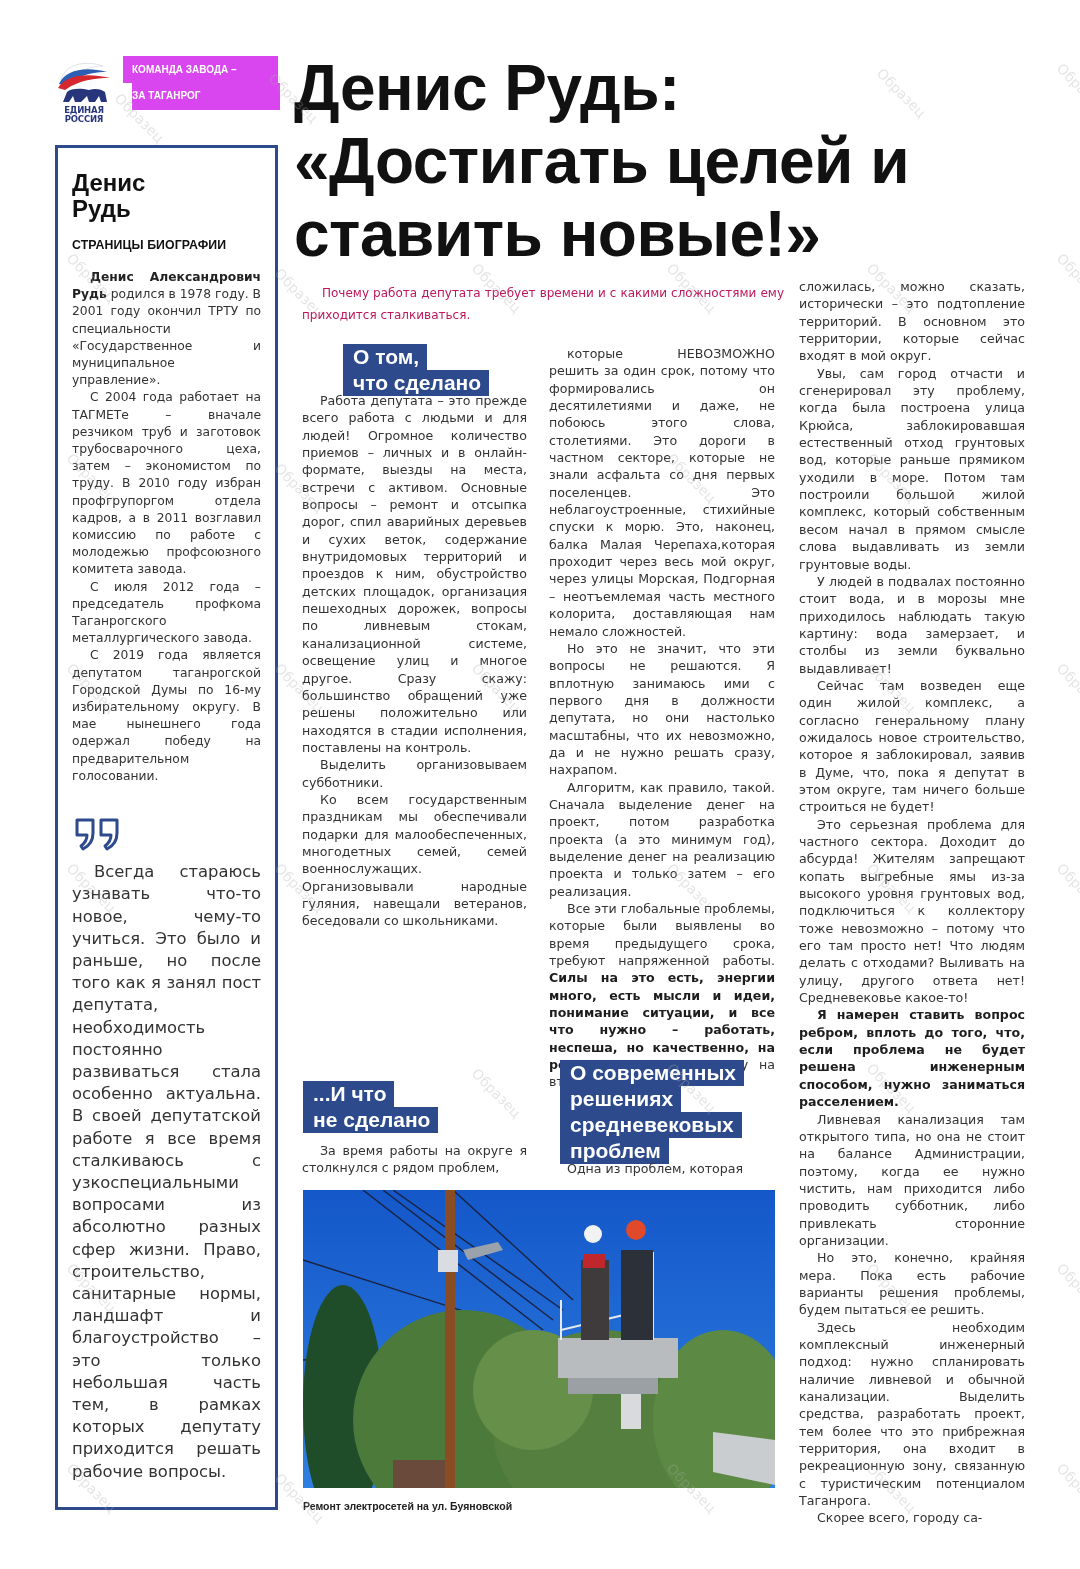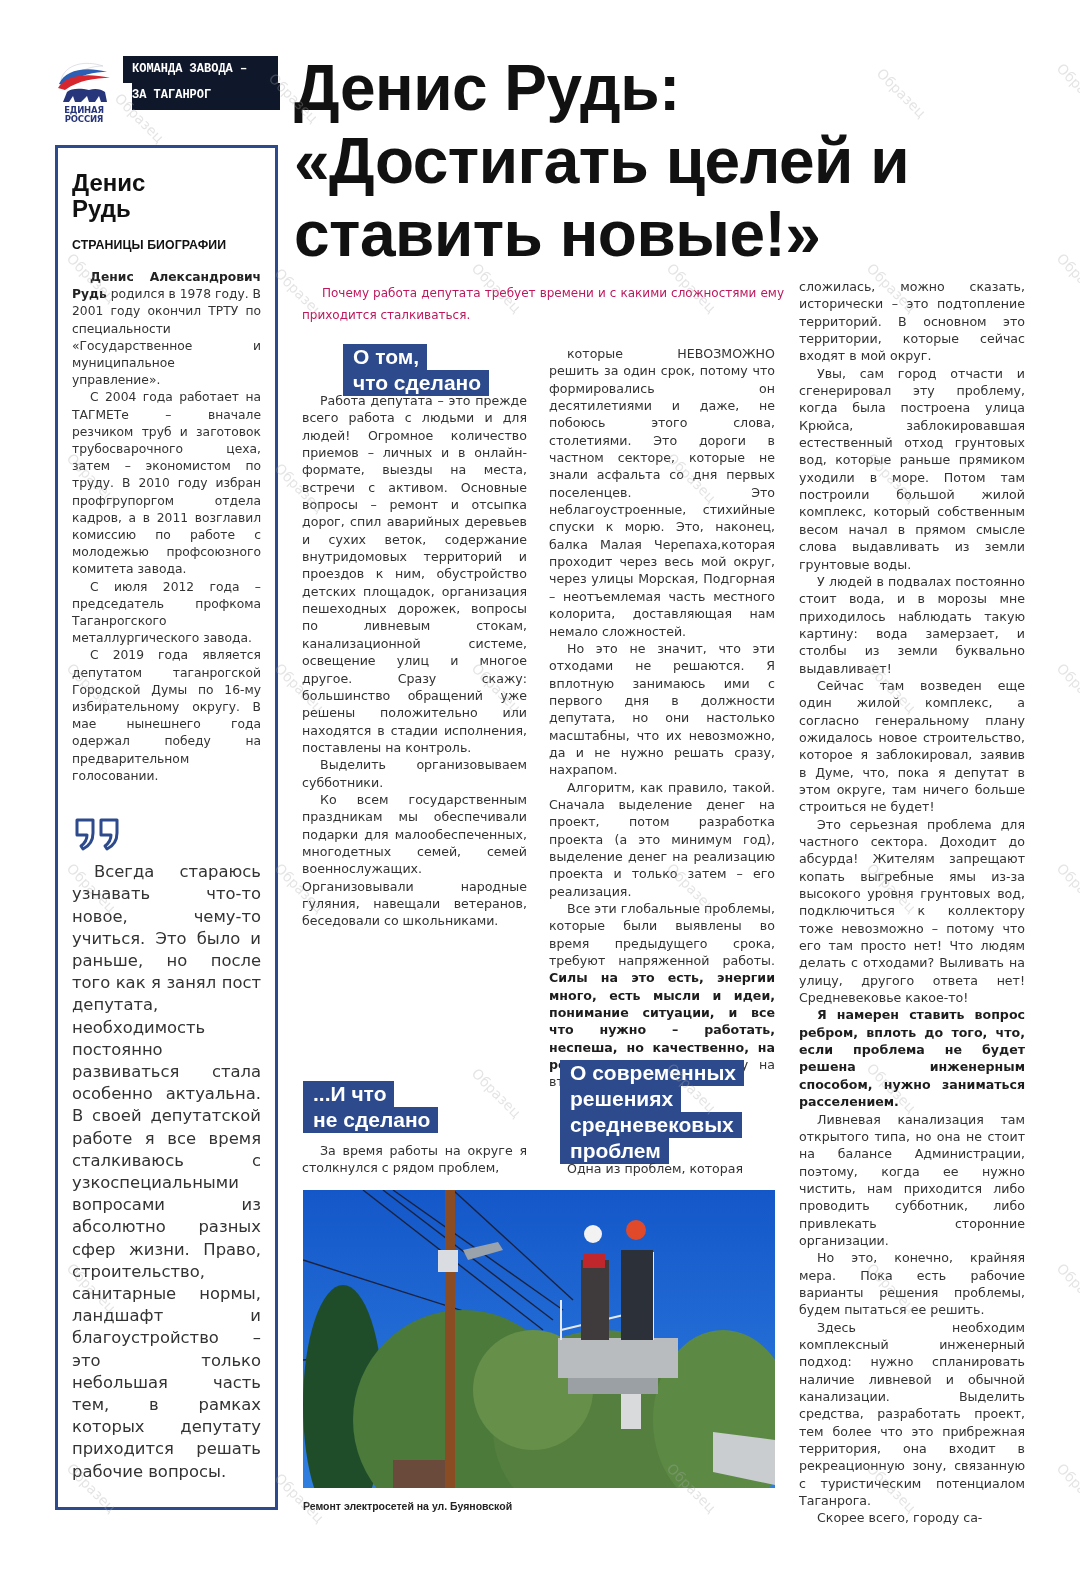--- a/index.html
+++ b/index.html
@@ -4,21 +4,21 @@
 <style>
   * { box-sizing: border-box; margin: 0; padding: 0; }
   html, body { width: 1080px; height: 1569px; background: #ffffff; overflow: hidden; }
   body { position: relative; font-family: "DejaVu Sans", "Liberation Sans", sans-serif; color: #2b2b2b; }
 
   .logo { position: absolute; left: 55px; top: 58px; width: 58px; height: 72px; }
   .logo svg { display: block; }
   .logo-text { position: absolute; left: 0; top: 48px; width: 58px; font-size: 8.5px; line-height: 9px; font-weight: bold; color: #27357a; text-align: center; letter-spacing: -0.2px; }
 
   .rubric { position: absolute; left: 123px; top: 56px; }
-  .rubric .r1, .rubric .r2 { display: block; background: #0f172a; color: #fff; font-family: Liberation Mono, monospace; font-weight: bold; font-size: 12px; position: absolute; white-space: nowrap; }
+  .rubric .r1, .rubric .r2 { display: block; background: #d946ef; color: #fff; font-family: Liberation Sans, sans-serif; font-weight: bold; font-size: 10px; position: absolute; white-space: nowrap; }
   .rubric .r1 { left: 0; top: 0; width: 155px; height: 27px; line-height: 27px; padding-left: 9px; }
   .rubric .r2 { left: 9px; top: 27px; width: 148px; height: 27px; line-height: 25px; }
 
   .headline { position: absolute; left: 294px; top: 52px; width: 720px; font-family: "Liberation Sans", "DejaVu Sans", sans-serif; font-weight: bold; font-size: 64px; line-height: 73px; color: #111; letter-spacing: -0.5px; }
   .headline span { display: block; white-space: nowrap; }
 
   .bio { position: absolute; left: 55px; top: 145px; width: 223px; height: 1365px; border: 3px solid #2c4a8c; padding: 22px 14px 0 14px; }
   .bio-name { font-family: "Liberation Sans", sans-serif; font-weight: bold; font-size: 24px; line-height: 26px; color: #111; }
   .bio-sub { margin-top: 16px; font-family: "Liberation Sans", sans-serif; font-weight: bold; font-size: 12.3px; color: #111; letter-spacing: 0.1px; }
   .bio-text { margin-top: 17px; font-size: 12.3px; line-height: 17.2px; text-align: justify; color: #333; }
@@ -120,21 +120,21 @@
 <div class="sect sect2">
   <span>...И что</span>
   <span>не сделано</span>
 </div>
 <div class="col col1b">
   <p>За время работы на округе я столкнулся с рядом проблем,</p>
 </div>
 
 <div class="col col2">
   <p>которые НЕВОЗМОЖНО решить за один срок, потому что формировались он десятилетиями и даже, не побоюсь этого слова, столетиями. Это дороги в частном секторе, которые не знали асфальта со дня первых поселенцев. Это неблагоустроенные, стихийные спуски к морю. Это, наконец, балка Малая Черепаха,которая проходит через весь мой округ, через улицы Морская, Подгорная – неотъемлемая часть местного колорита, доставляющая нам немало сложностей.</p>
-  <p>Но это не значит, что эти отходами не решаются. Я вплотную занимаюсь ими с первого дня в должности депутата, но они настолько масштабны, что их невозможно, да и не нужно решать сразу, нахрапом.</p>
+  <p>Но это не значит, что эти вопросы не решаются. Я вплотную занимаюсь ими с первого дня в должности депутата, но они настолько масштабны, что их невозможно, да и не нужно решать сразу, нахрапом.</p>
   <p>Алгоритм, как правило, такой. Сначала выделение денег на проект, потом разработка проекта (а это минимум год), выделение денег на реализацию проекта и только затем – его реализация.</p>
   <p><span>Все эти глобальные проблемы, которые были выявлены во время предыдущего срока, требуют напряженной работы. </span><b>Силы на это есть, энергии много, есть мысли и идеи, понимание ситуации, и все что нужно – работать, неспеша, но качественно, на результат.</b><span> Поэтому и иду на второй срок!</span></p>
 </div>
 
 <div class="sect sect3">
   <span>О современных</span>
   <span>решениях</span>
   <span>средневековых</span>
   <span>проблем</span>
 </div>

